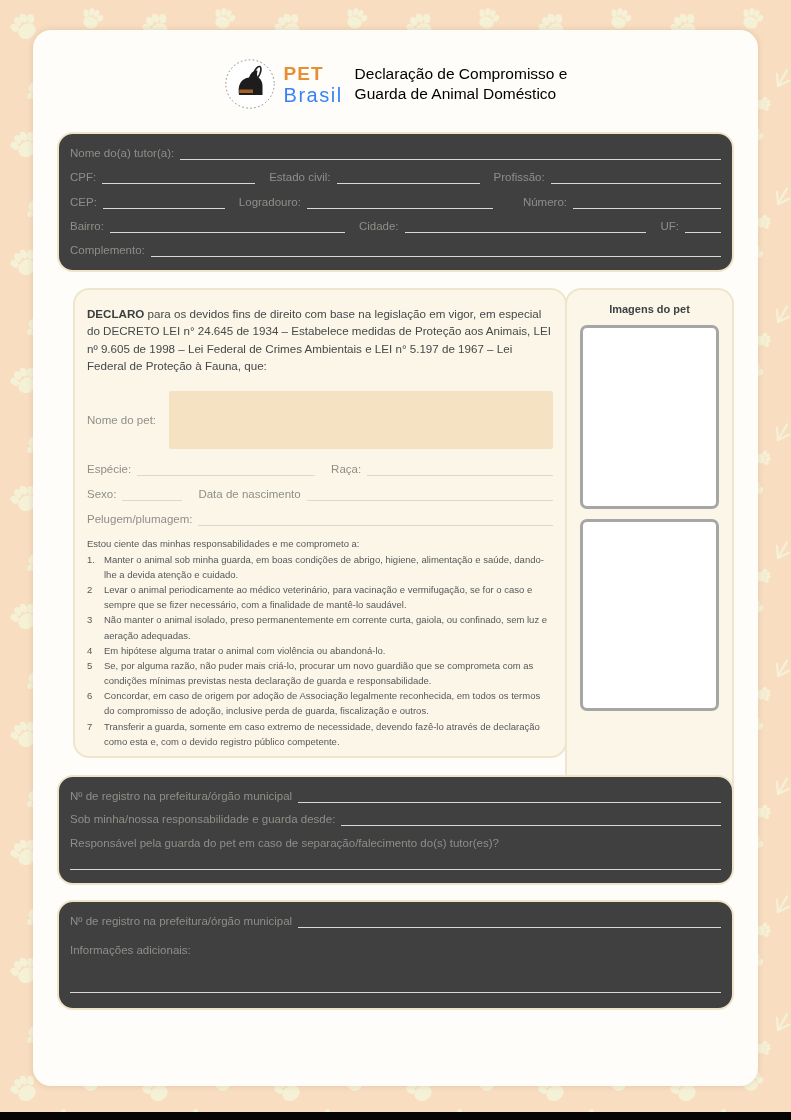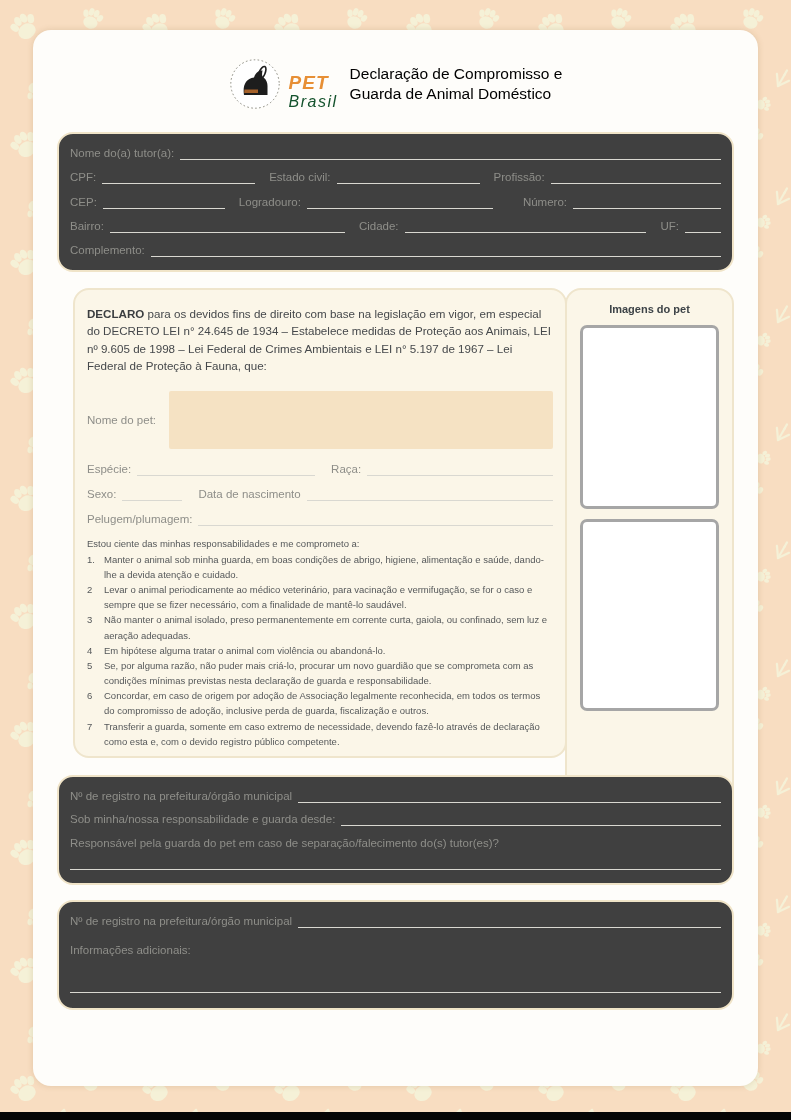--- a/index.html
+++ b/index.html
@@ -13,24 +13,24 @@
   .bottom-bar { position:absolute; left:0; bottom:0; width:100%; height:8px; background:#050505; z-index:6; }
 
   .sheet {
     position:absolute; left:33px; top:30px; width:725px; height:1056px;
     background:#fefdfa; border-radius:18px; z-index:2;
     box-shadow:0 0 6px rgba(120,90,40,.18);
   }
 
   
   .header { display:flex; justify-content:center; align-items:center; gap:12px; padding-top:28px; }
-  .logo-group { display:flex; align-items:flex-end; gap:8px;font-style:italic; }
+  .logo-group { display:flex; align-items:center; gap:8px; }
   .logo-text { display:flex; flex-direction:column; line-height:1; }
   .logo-pet { color:#e78f35; font-weight:bold; font-size:19px; letter-spacing:1px; }
-  .logo-brasil { color:#14532d; font-size:16px; letter-spacing:1.5px; margin-top:2px; }
+  .logo-brasil { color:#3b82f6; font-size:20px; letter-spacing:1.5px; margin-top:2px; }
   .doc-title { color:#000000; font-size:15.5px; line-height:1.3; }
 
   
   .box {
     position:absolute; left:24px; width:677px;
     background:#404040; border:2px solid #f0e4c8; border-radius:16px;
     padding:13px 11px;
   }
   .panel {
     position:absolute; background:#fbf6e8; border:2px solid #efe5cc; border-radius:16px;

